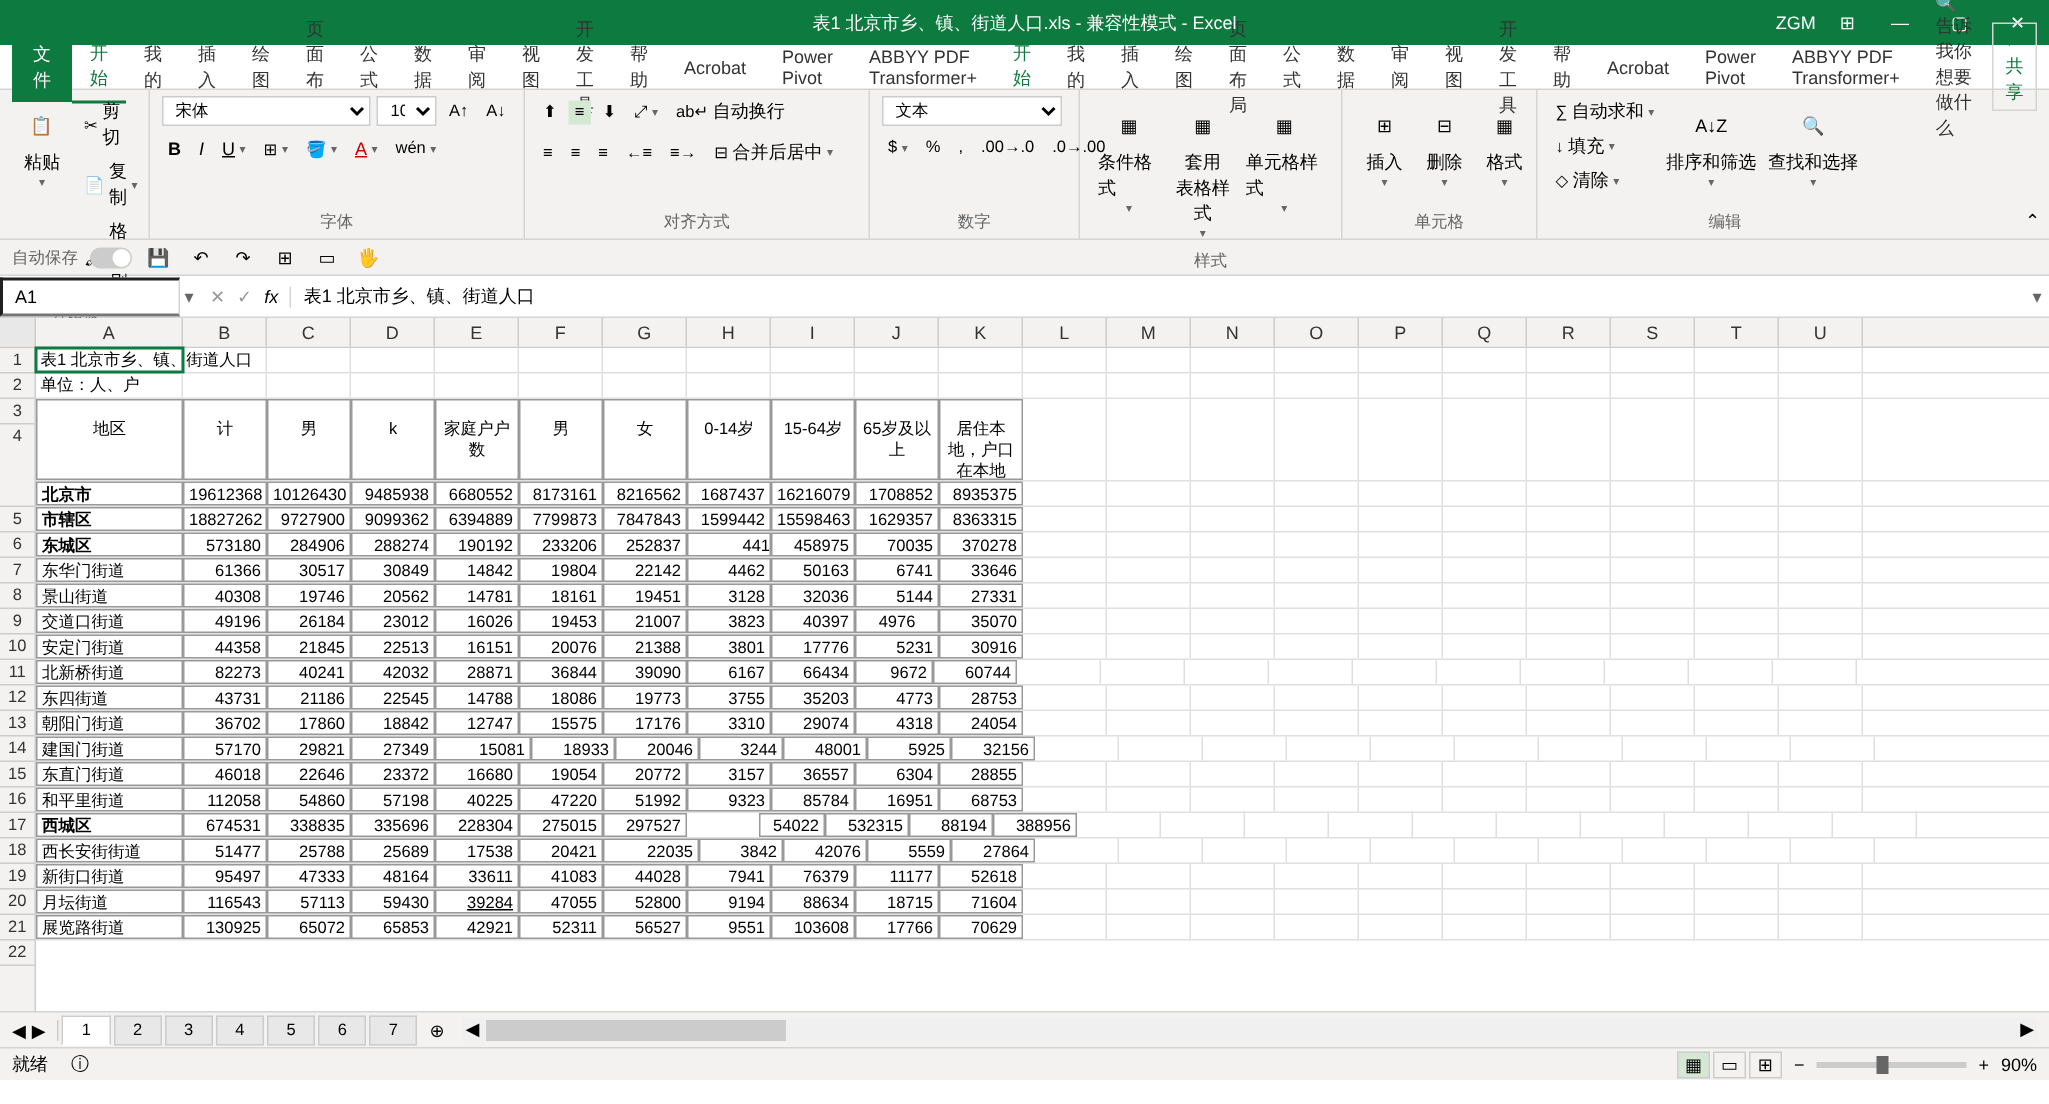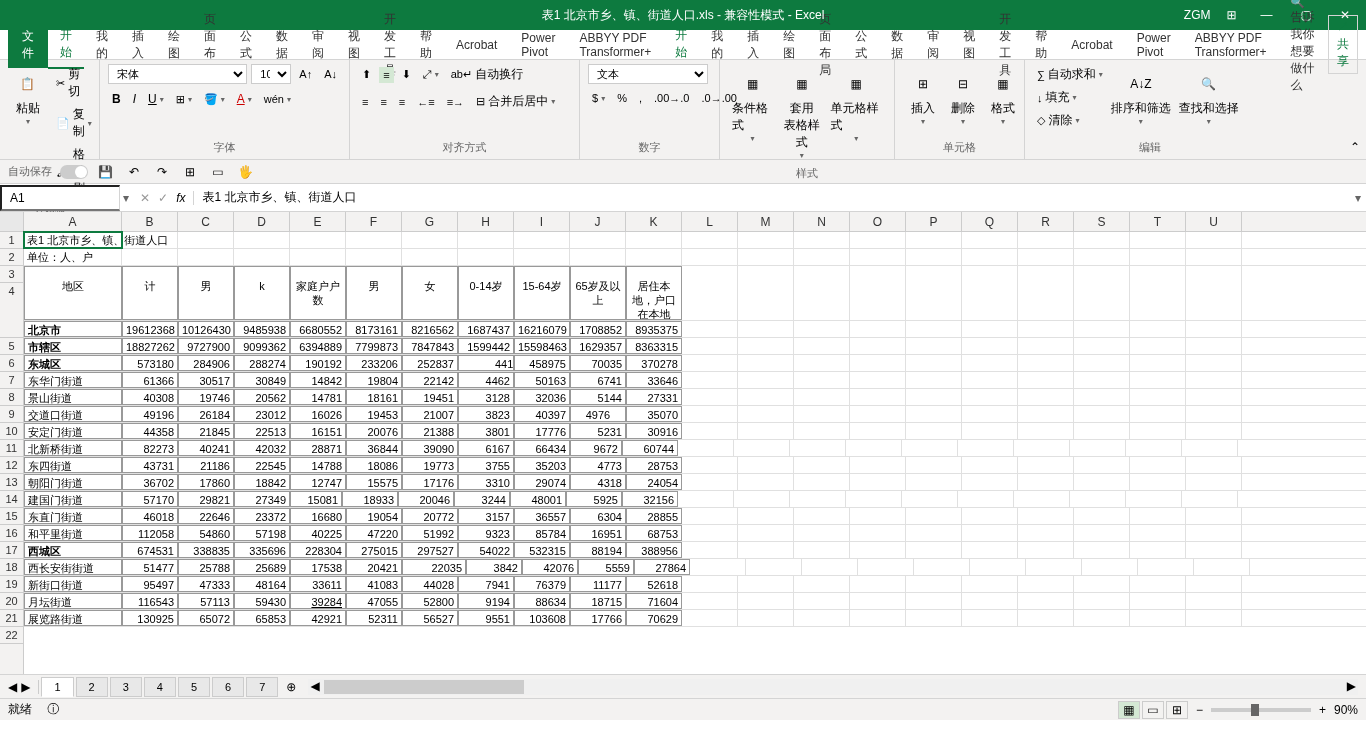--- a/index.html
+++ b/index.html
@@ -629,21 +629,21 @@
           <div class="cell" style="width: 56px;"></div>
           <div class="cell" style="width: 56px;"></div>
           <div class="cell" style="width: 56px;"></div>
           <div class="cell" style="width: 56px;"></div>
         </div>
         <div class="cell-row">
           <div class="cell bordered" style="width: 98px;">建国门街道</div>
           <div class="cell right bordered" style="width: 56px;">57170</div>
           <div class="cell right bordered" style="width: 56px;">29821</div>
           <div class="cell right bordered" style="width: 56px;">27349</div>
-          <div class="cell right bordered" style="width: 52px;">15081</div>
+          <div class="cell right bordered" style="width: 64px;">15081</div>
           <div class="cell right bordered" style="width: 56px;">18933</div>
           <div class="cell right bordered" style="width: 56px;">20046</div>
           <div class="cell right bordered" style="width: 56px;">3244</div>
           <div class="cell right bordered" style="width: 56px;">48001</div>
           <div class="cell right bordered" style="width: 56px;">5925</div>
           <div class="cell right bordered" style="width: 56px;">32156</div>
           <div class="cell" style="width: 56px;"></div>
           <div class="cell" style="width: 56px;"></div>
           <div class="cell" style="width: 56px;"></div>
           <div class="cell" style="width: 56px;"></div>
@@ -701,21 +701,21 @@
           <div class="cell" style="width: 56px;"></div>
         </div>
         <div class="cell-row">
           <div class="cell bold bordered" style="width: 98px;">西城区</div>
           <div class="cell right bordered" style="width: 56px;">674531</div>
           <div class="cell right bordered" style="width: 56px;">338835</div>
           <div class="cell right bordered" style="width: 56px;">335696</div>
           <div class="cell right bordered" style="width: 56px;">228304</div>
           <div class="cell right bordered" style="width: 56px;">275015</div>
           <div class="cell right bordered" style="width: 56px;">297527</div>
-          <div class="cell right bordered" style="width: 56px;">54022</div>
+          <div class="cell right bordered" style="width: 44px; margin-left: 48px;">54022</div>
           <div class="cell right bordered" style="width: 56px;">532315</div>
           <div class="cell right bordered" style="width: 56px;">88194</div>
           <div class="cell right bordered" style="width: 56px;">388956</div>
           <div class="cell" style="width: 56px;"></div>
           <div class="cell" style="width: 56px;"></div>
           <div class="cell" style="width: 56px;"></div>
           <div class="cell" style="width: 56px;"></div>
           <div class="cell" style="width: 56px;"></div>
           <div class="cell" style="width: 56px;"></div>
           <div class="cell" style="width: 56px;"></div>

